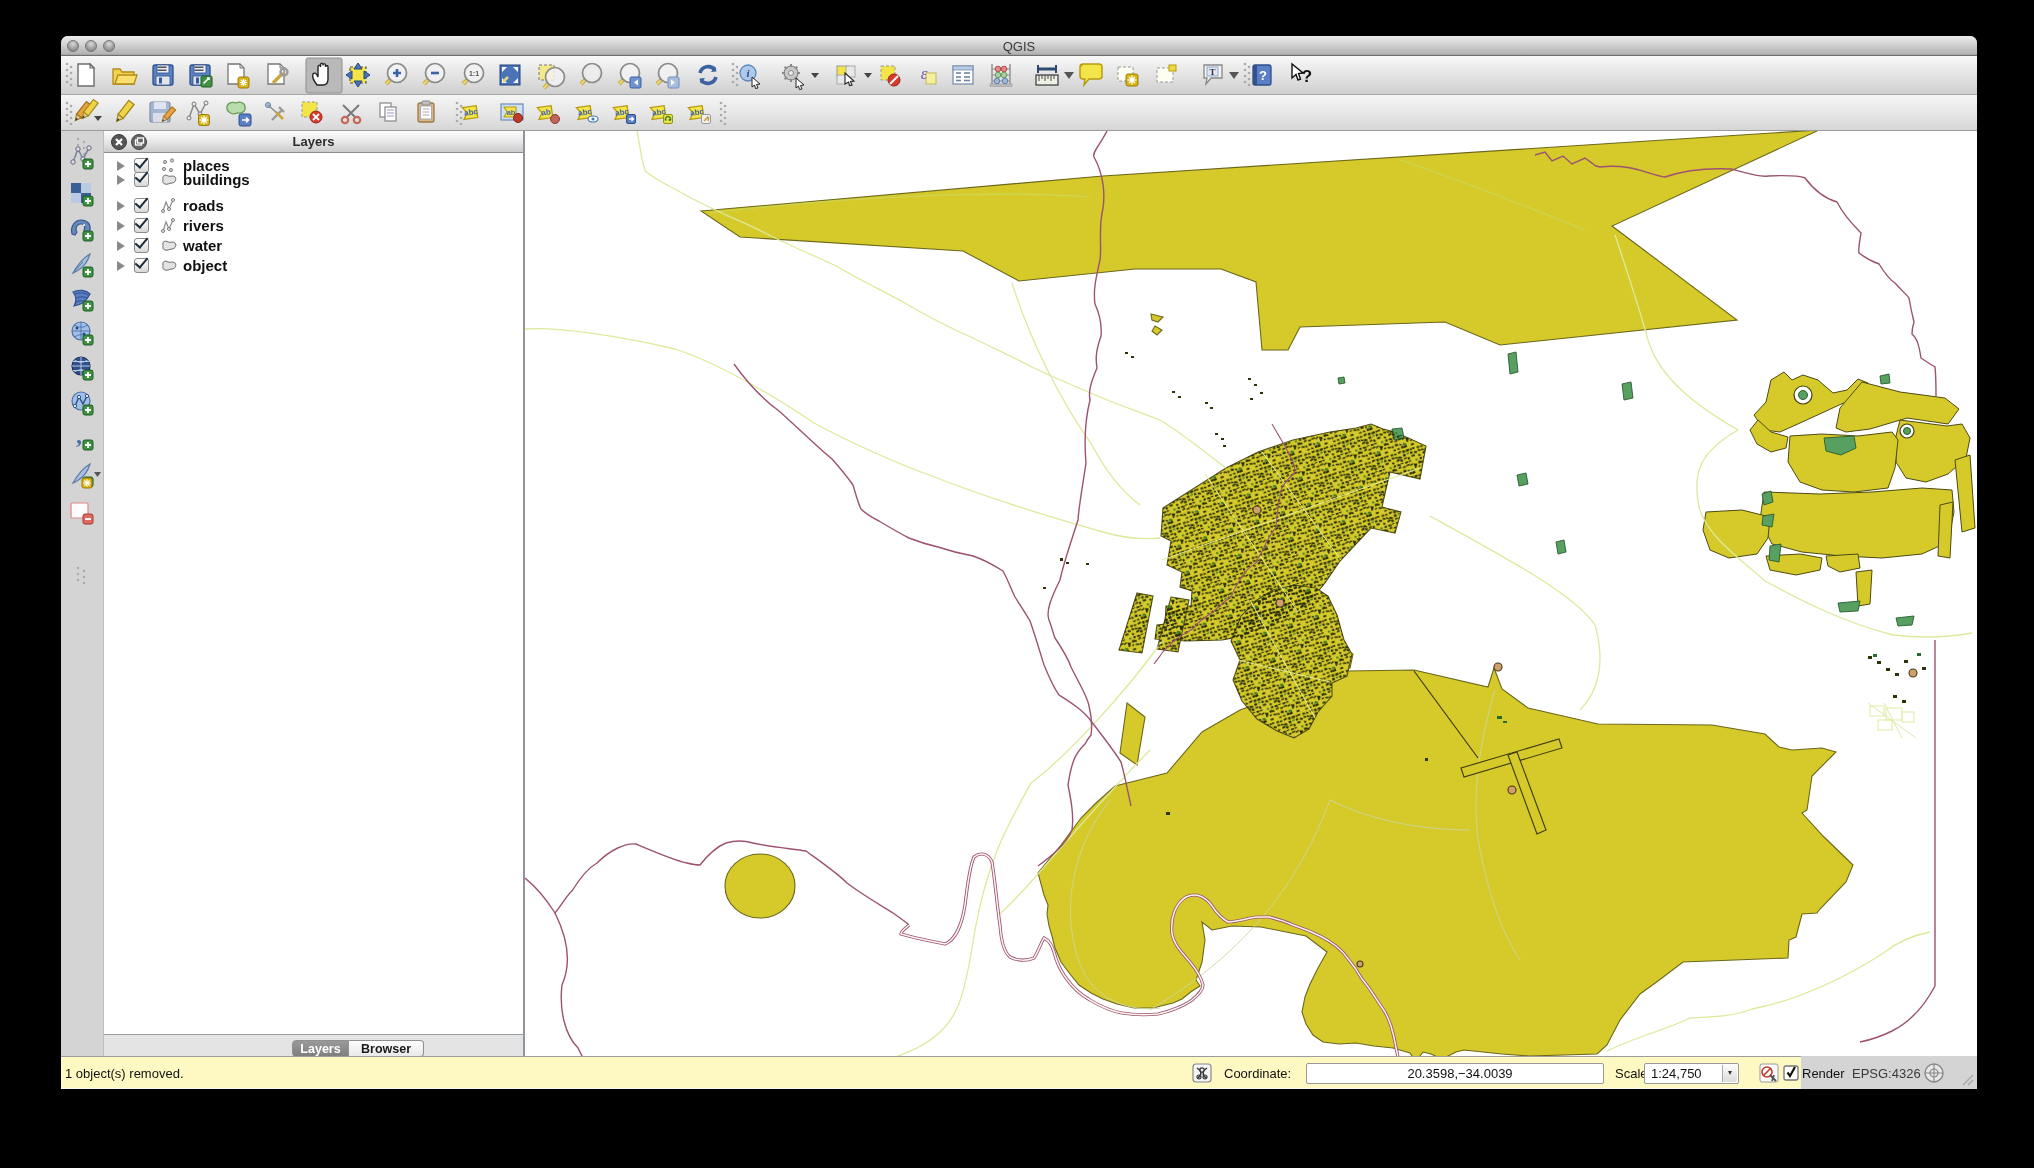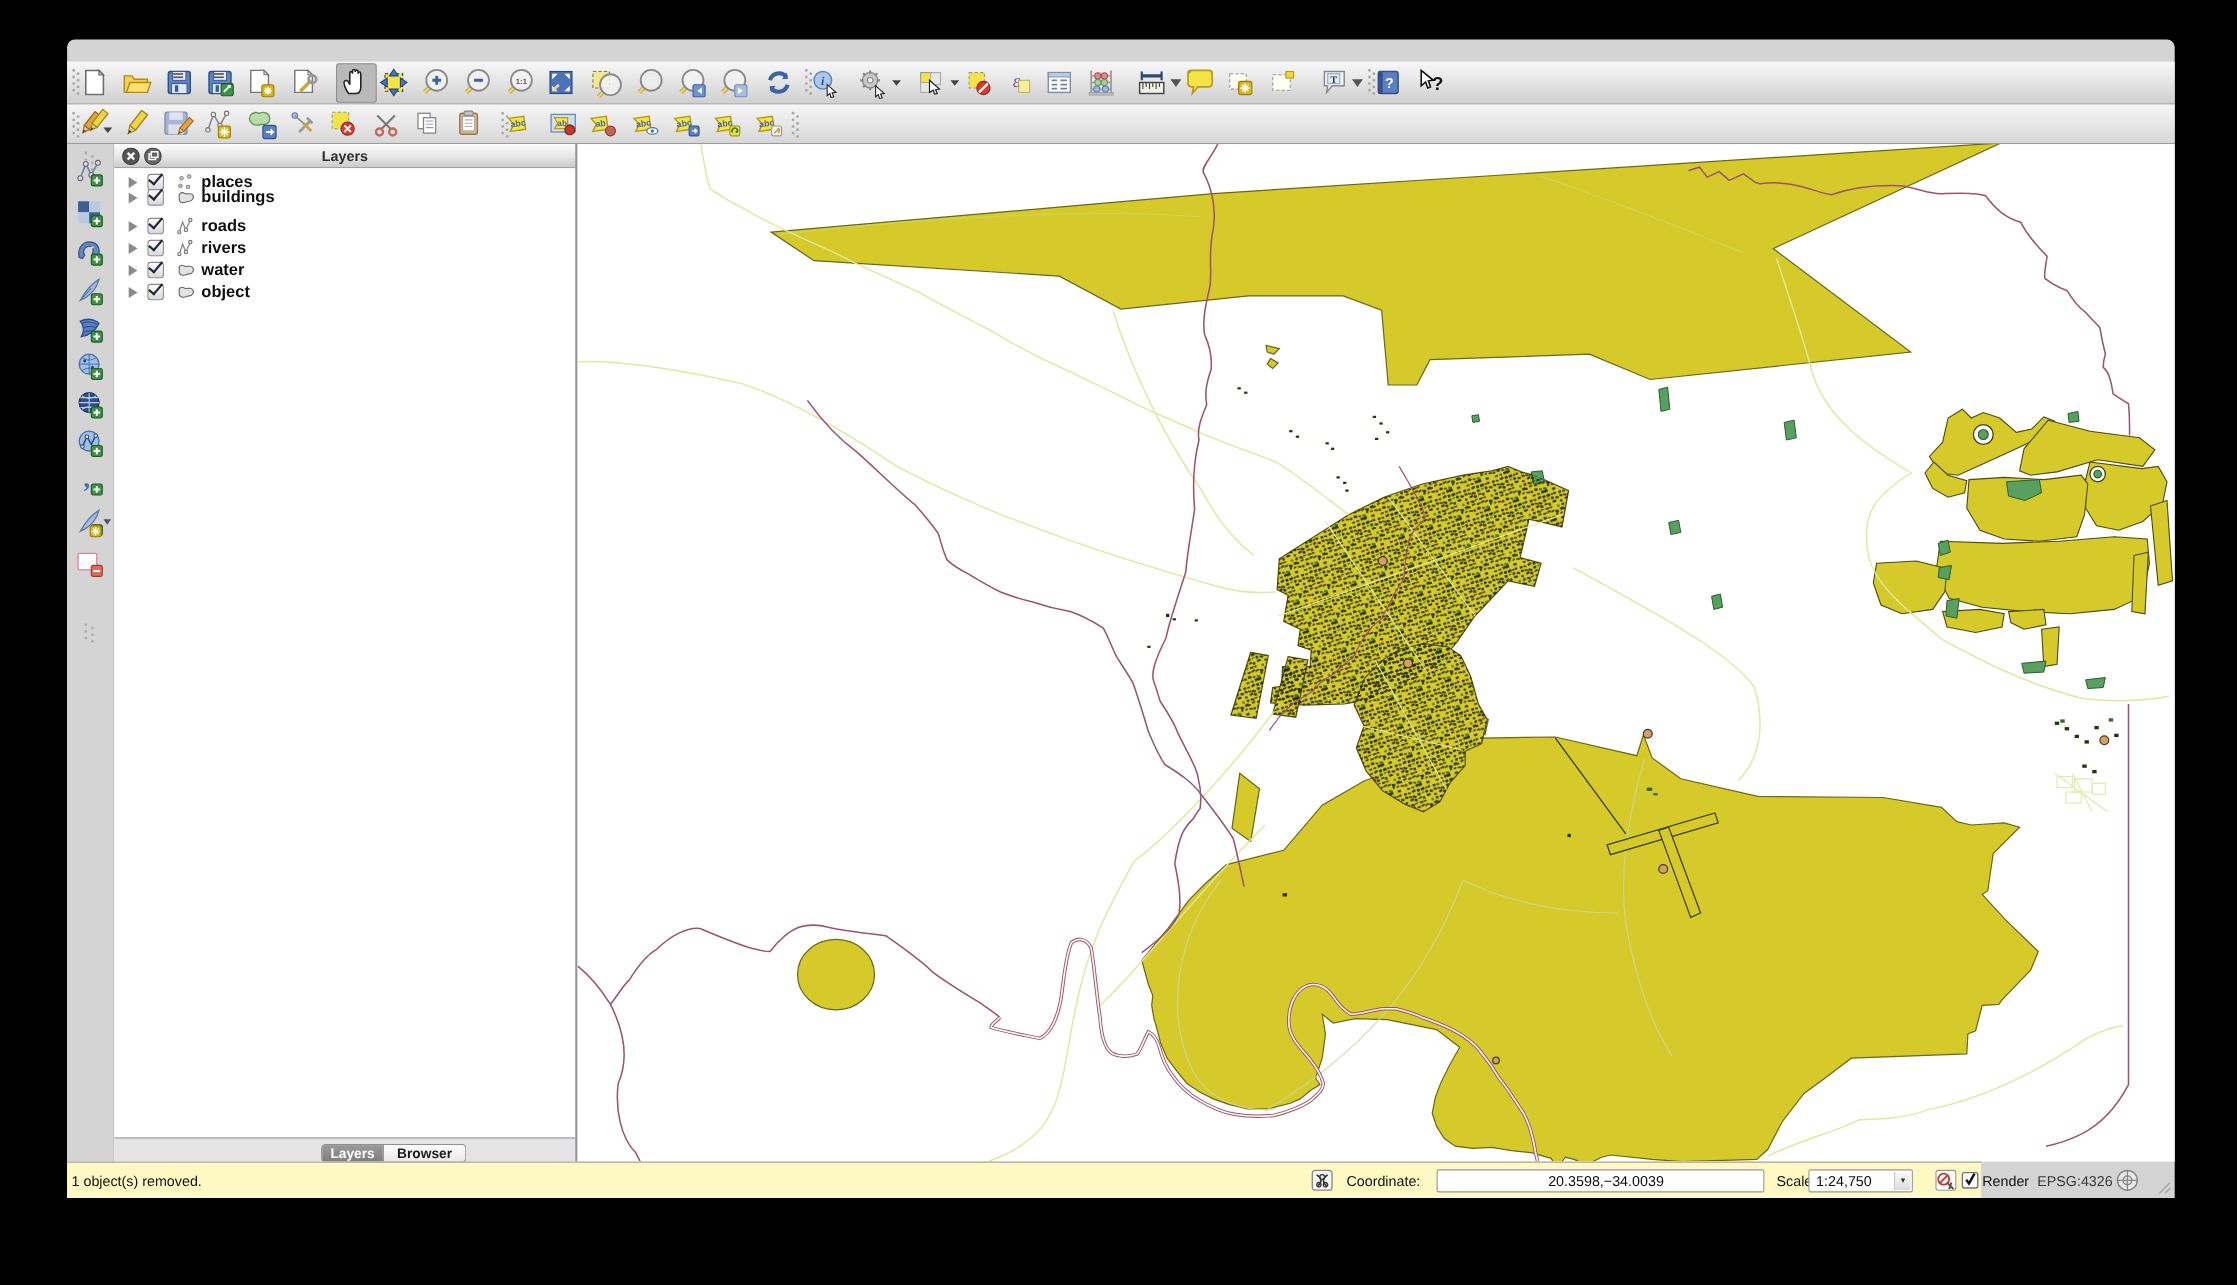--- a/index.html
+++ b/index.html
@@ -30,20 +30,26 @@
 .row{position:absolute;left:0;width:419px;height:20px;}
 .row .exp{position:absolute;left:13px;top:5px;width:0;height:0;border-left:8px solid #8a8a8a;border-top:5px solid transparent;border-bottom:5px solid transparent;}
 .row .cb{position:absolute;left:30px;top:2px;width:15px;height:15px;border:1px solid #8a8a8a;border-radius:3px;background:linear-gradient(#fff,#d8d8d8);}
 .row .cb:after{content:"";position:absolute;left:3px;top:-4px;width:5px;height:11px;border:solid #1b2b3a;border-width:0 2.5px 2.5px 0;transform:rotate(40deg);}
 .row .lbl{position:absolute;left:79px;top:1px;font-size:15px;font-weight:bold;color:#101010;}
 .licon{position:absolute;left:56px;top:1px;width:18px;height:18px;}
 </style>
 </head>
 <body>
 <div id="win">
+  <div id="titlebar">
+    <div class="tl" style="left:6px;"></div>
+    <div class="tl" style="left:24px;"></div>
+    <div class="tl" style="left:42px;"></div>
+    <div id="wtitle">QGIS</div>
+  </div>
   <div id="tb1">
       <svg width="1916" height="39" viewBox="0 0 1916 39" style="position:absolute;left:0;top:0">
         <circle cx="6" cy="8" r="1.3" fill="#aaa"></circle>
         <circle cx="10" cy="11" r="1.3" fill="#aaa"></circle>
         <circle cx="6" cy="14" r="1.3" fill="#aaa"></circle>
         <circle cx="10" cy="17" r="1.3" fill="#aaa"></circle>
         <circle cx="6" cy="20" r="1.3" fill="#aaa"></circle>
         <circle cx="10" cy="23" r="1.3" fill="#aaa"></circle>
         <circle cx="6" cy="26" r="1.3" fill="#aaa"></circle>
         <circle cx="10" cy="29" r="1.3" fill="#aaa"></circle>

